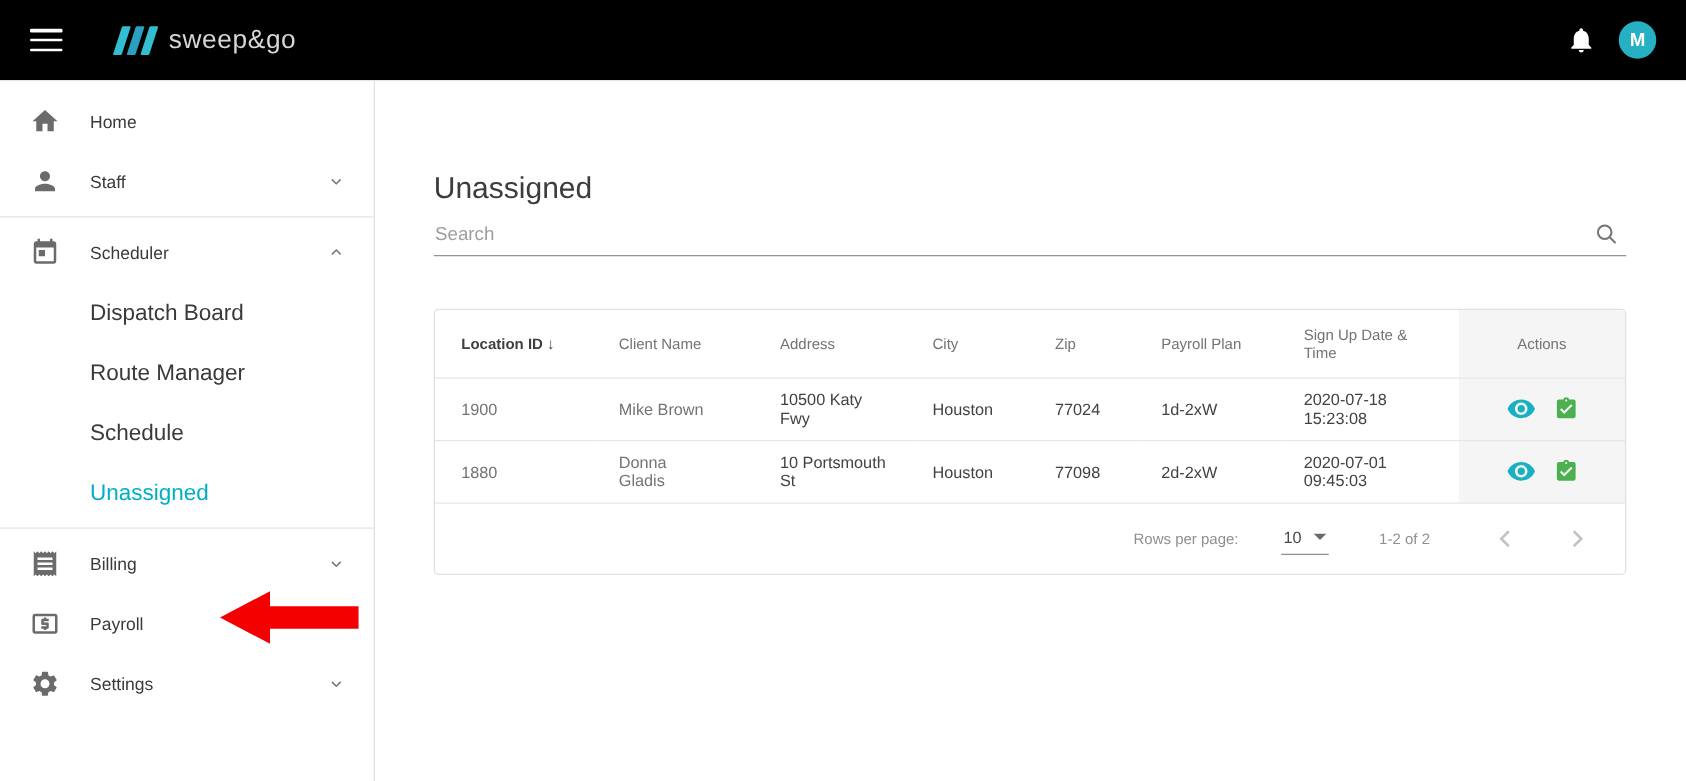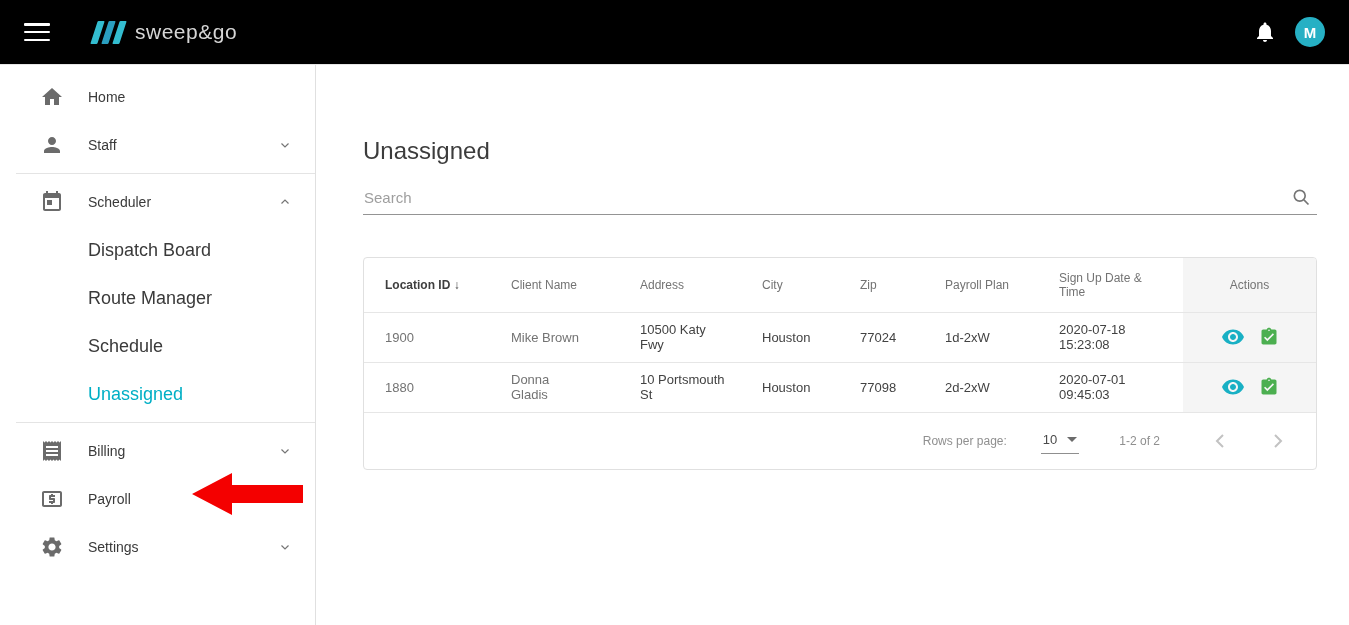--- a/index.html
+++ b/index.html
@@ -17,36 +17,36 @@
   .logo-text { color:#d6d6d6; font-size:21px; font-weight:400; letter-spacing:.5px; }
   .topbar-right { margin-left:auto; display:flex; align-items:center; gap:18px; }
   .bell { width:24px; height:24px; cursor:pointer; }
   .avatar { width:30px; height:30px; border-radius:50%; background:#26b0c4; color:#fff; font-size:15px; font-weight:bold;
             display:flex; align-items:center; justify-content:center; cursor:pointer; }
 
   
   .content-row { display:flex; height:561px; border-top:1px solid #e6e6e6; }
 
   
-  .sidebar { width:300px; border-right:1px solid #e0e0e0; padding-top:8px; position:relative; flex-shrink:0;margin-left:16px; }
+  .sidebar { width:300px; border-right:1px solid #e0e0e0; padding-top:8px; position:relative; flex-shrink:0; }
   .side-item { height:48px; display:flex; align-items:center; padding:0 24px; cursor:pointer; }
   .side-item .s-icon { width:24px; height:24px; color:#6b6b6b; flex-shrink:0; }
   .side-item .s-label { margin-left:24px; font-size:14px; color:#3a3a3a; font-weight:500; }
   .side-item .chev { margin-left:auto; width:12px; height:12px; color:#757575; }
   .sub-item { height:48px; display:flex; align-items:center; padding-left:72px; cursor:pointer;
               font-size:18px; color:#3a3a3a; font-weight:500; }
   .sub-item.active { color:#00afc5; }
   .divider { height:1px; background:#e4e4e4; margin:4px 0; }
 
   .red-arrow { position:absolute; left:176px; top:407px; width:111px; height:44px; pointer-events:none; }
 
   
   .main { flex:1; padding:72px 48px 0 47px; }
   .page-title { font-size:24px; color:#3c3c3c; font-weight:400; }
-  .search-wrap { position:relative; margin-top:18px; width:954px; }
+  .search-wrap { position:relative; margin-top:8px; width:954px; }
   .search-input { width:100%; border:none; border-bottom:1px solid #949494; font-size:15px; padding:6px 34px 8px 1px;
                   color:#3a3a3a; outline:none; background:transparent; font-family:inherit; }
   .search-input::placeholder { color:#9e9e9e; }
   .search-icon { position:absolute; right:6px; bottom:8px; width:20px; height:20px; color:#757575; cursor:pointer; }
 
   
   .card { margin-top:42px; width:954px; border:1px solid #e0e0e0; border-radius:4px; background:#fff; overflow:hidden; }
   table { border-collapse:collapse; table-layout:fixed; width:100%; }
   th, td { text-align:left; vertical-align:middle; padding:8px 16px; }
   th { font-size:12px; color:#737373; font-weight:400; height:54px; border-bottom:1px solid #e6e6e6; }

